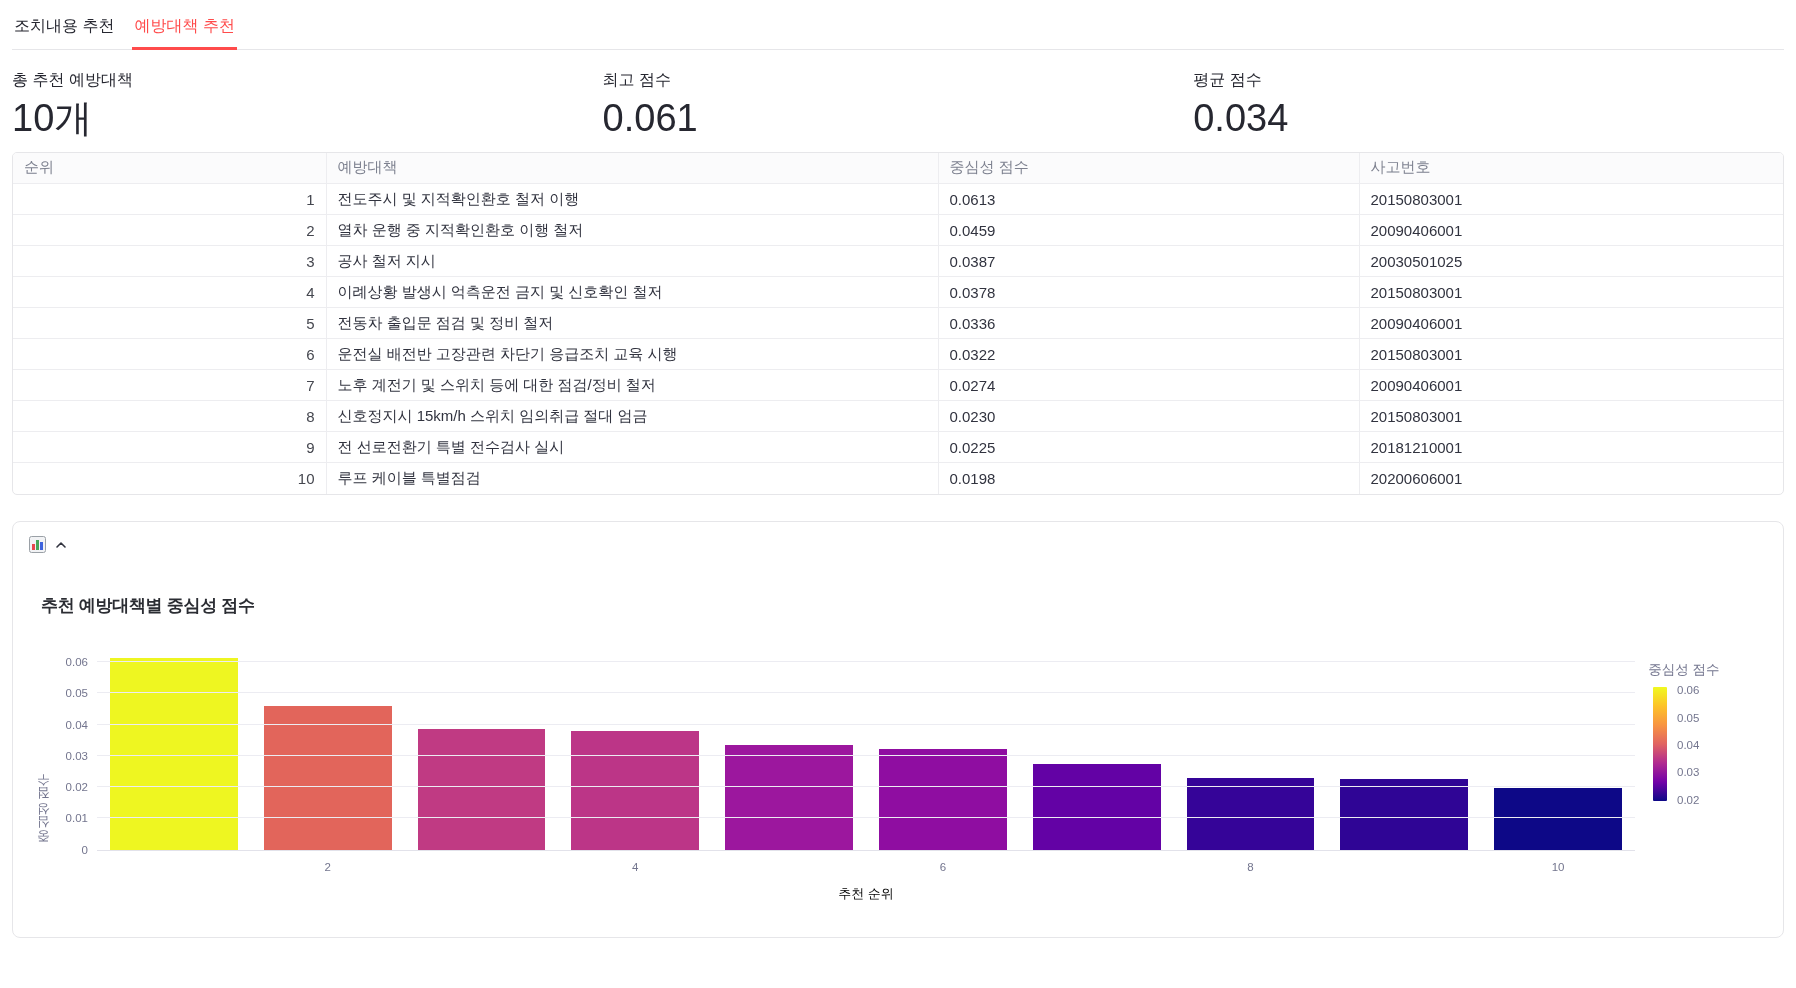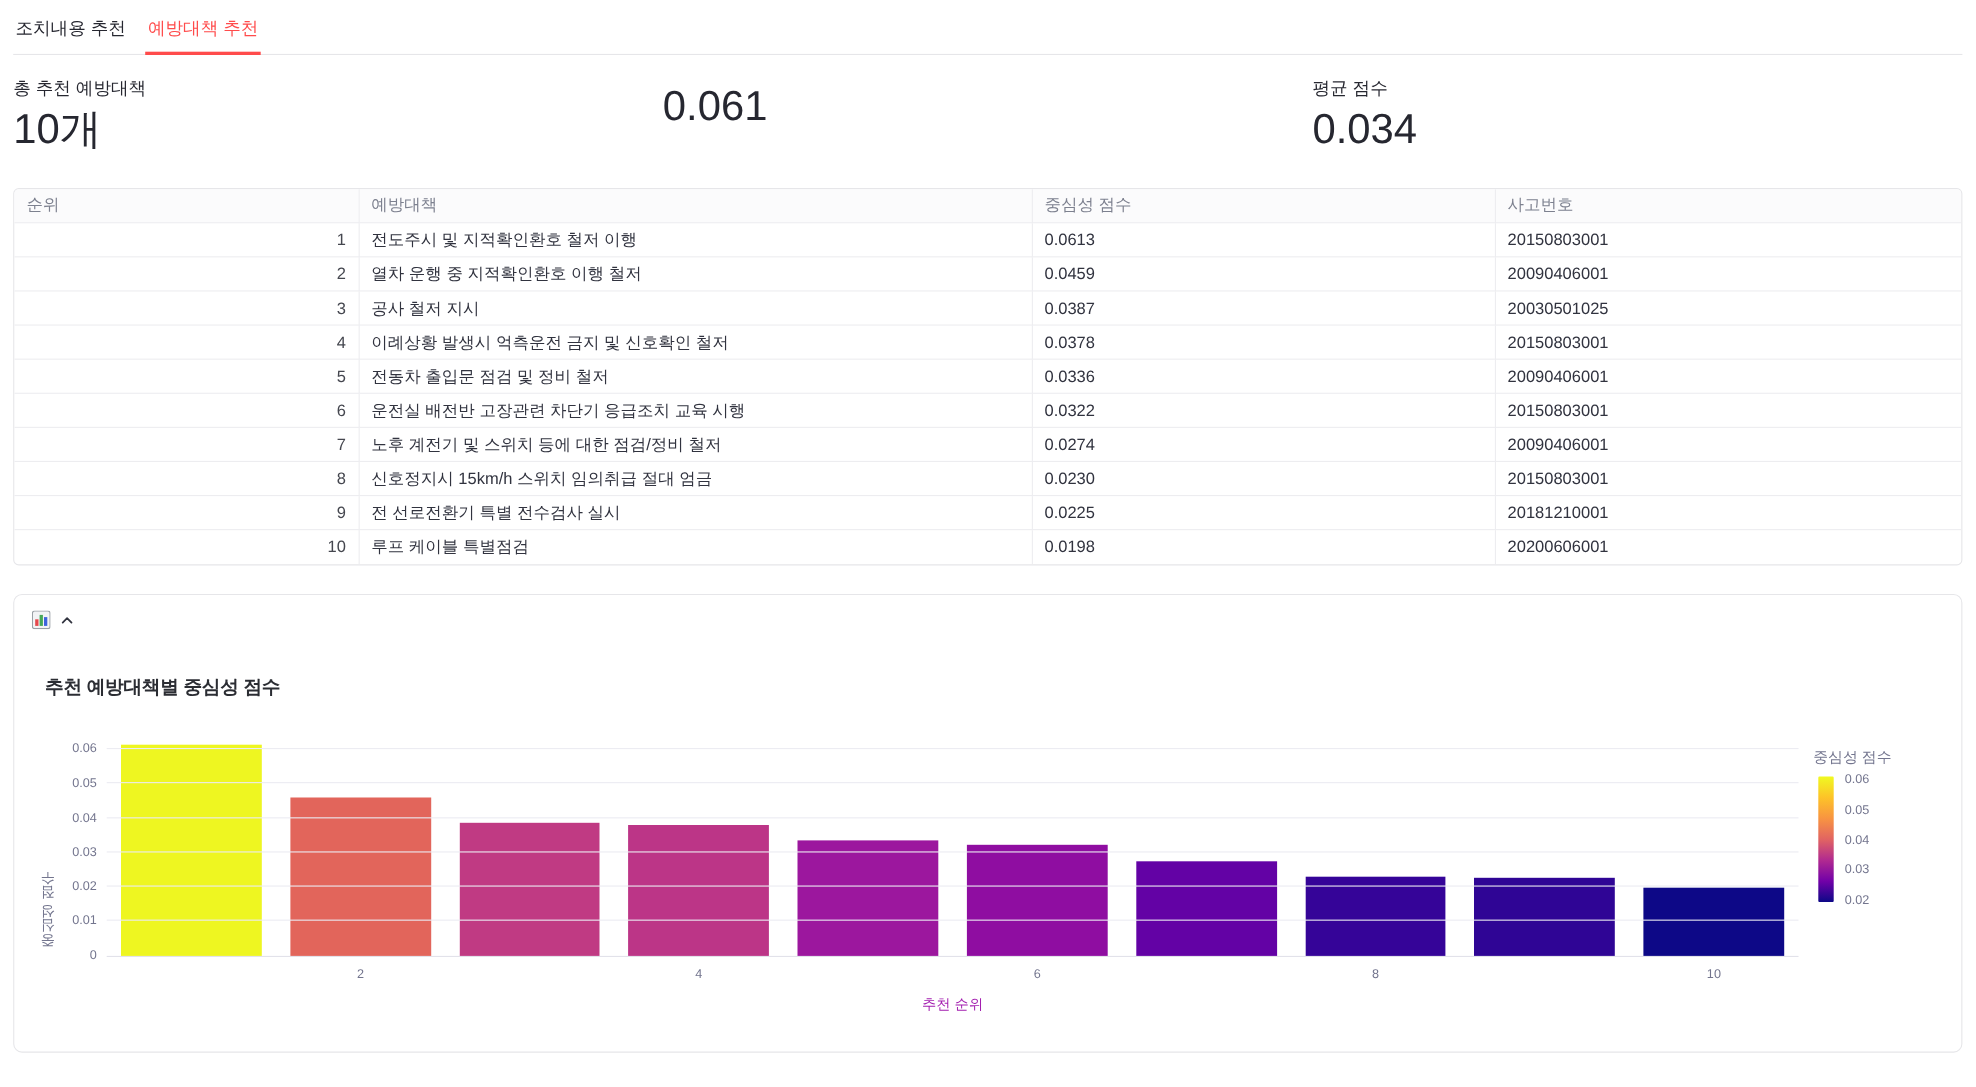--- a/index.html
+++ b/index.html
@@ -16,21 +16,21 @@
   .tab.active { color:var(--accent); }
   .tab.active::after { content:""; position:absolute; left:0; right:0; bottom:-1px; height:3px; background:var(--accent); }
 
   
   .metrics { display:flex; margin-top:20px; }
   .metric { width:33.33%; }
   .metric-label { font-size:16px; color:#262730; }
   .metric-value { font-size:38px; line-height:1.25; color:#262730; margin-top:4px; font-weight:400; }
 
   
-  .tbl-wrap { margin-top:28px; border:1px solid #E6E6E9; border-radius:5px; overflow:hidden; }
+  .tbl-wrap { margin-top:9px; border:1px solid #E6E6E9; border-radius:5px; overflow:hidden; }
   table { width:100%; border-collapse:collapse; font-size:15px; table-layout:fixed; }
   th, td { padding:5px 11px; border-bottom:1px solid #EDEDF0; border-right:1px solid #EDEDF0; height:31px;
            white-space:nowrap; overflow:hidden; text-align:left; }
   th:last-child, td:last-child { border-right:none; }
   tr:last-child td { border-bottom:none; }
   thead th { background:#FBFBFC; color:#7d818f; font-weight:400; }
   td.num { text-align:right; color:#45474F; }
   col.c0 { width:313px; } col.c1 { width:612px; } col.c2 { width:421px; } col.c3 { width:auto; }
 
   
@@ -45,21 +45,21 @@
   .chart-wrap { position:relative; height:272px; margin-top:14px; }
   .plot-area { position:absolute; left:68px; right:132px; top:16px; bottom:52px; border-bottom:1px solid #E2E2EA; }
   .gridline { position:absolute; left:0; right:0; height:1px; background:#ECECF2; }
   .bars { position:absolute; left:0; right:0; top:0; bottom:0; display:flex; align-items:flex-end; }
   .bar { flex:1; margin:0 13px; }
   .ytick { position:absolute; right:calc(100% + 9px); transform:translateY(50%); font-size:11.5px; color:#73758E; }
   .yaxis-title { position:absolute; left:6px; top:16px; bottom:52px; display:flex; align-items:center;
     writing-mode:vertical-rl; transform:rotate(180deg); font-size:13px; color:#73758E; }
   .xticks { position:absolute; left:68px; right:132px; bottom:26px; height:16px; }
   .xtick { position:absolute; transform:translateX(-50%); font-size:11.5px; color:#73758E; }
-  .xaxis-title { position:absolute; left:68px; right:132px; bottom:0; text-align:center; font-size:13px; color:#a21caf; }
+  .xaxis-title { position:absolute; left:68px; right:132px; bottom:0; text-align:center; font-size:13px; color:#000000; }
 
   
   .cbar-wrap { position:absolute; right:24px; top:30px; width:118px; }
   .cbar-title { font-size:13.5px; color:#73758E; text-align:center; margin-bottom:8px; }
   .cbar-body { position:relative; height:114px; margin-left:28px; }
   .cbar-grad { width:14px; height:114px; border-radius:1px; }
   .cbar-tick { position:absolute; left:24px; transform:translateY(-50%); font-size:11.5px; color:#73758E; }
 </style>
 </head>
 <body>
@@ -71,20 +71,21 @@
     <div class="tab">조치내용 추천</div>
     <div class="tab active">예방대책 추천</div>
   </div>
 
   <div class="metrics">
     <div class="metric">
       <div class="metric-label">총 추천 예방대책</div>
       <div class="metric-value">10개</div>
     </div>
     <div class="metric">
+      <div class="metric-label">최고 점수</div>
       <div class="metric-value">0.061</div>
     </div>
     <div class="metric">
       <div class="metric-label">평균 점수</div>
       <div class="metric-value">0.034</div>
     </div>
   </div>
 
   <div class="tbl-wrap">
     <table>

